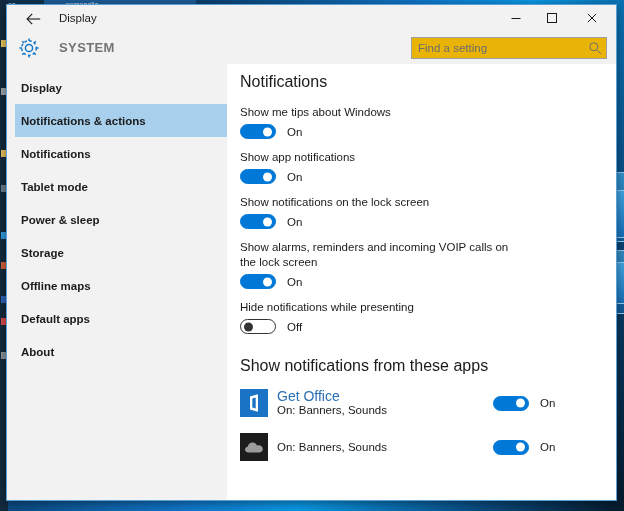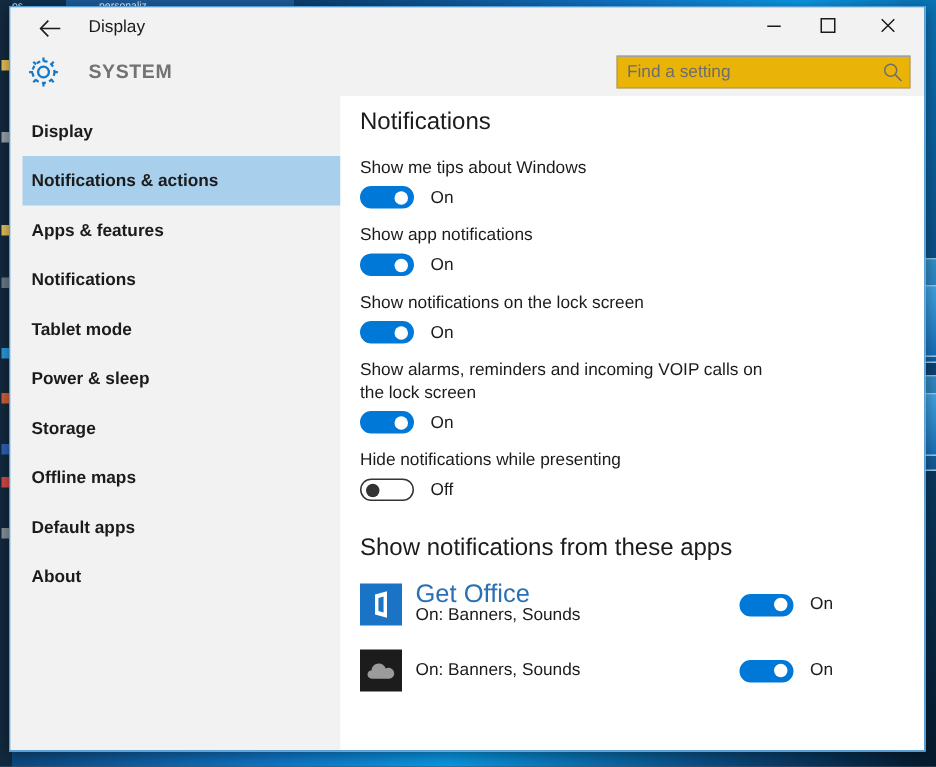--- a/index.html
+++ b/index.html
@@ -290,21 +290,21 @@
   .app-icon {
     width: 28px; height: 28px;
     flex: 0 0 auto;
     margin-right: 9px;
     position: relative;
   }
   .app-icon.office   { background: #1a73c4; }
   .app-icon.onedrive { background: #1c1c1c; }
   .app-text { flex: 0 0 auto; }
   .app-name {
-    font-size: 17px;
+    font-size: 14px;
     color: #2b6fb5;
     line-height: 14px;
   }
   .app-sub {
     font-size: 11.5px;
     color: #1b1b1b;
     line-height: 15px;
     text-align: center;
   }
   .app-toggle {
@@ -411,23 +411,20 @@
     <div id="sidebar">
       <div id="nav-top-pad"></div>
 
       <div class="nav-item">
         <span class="nav-label">Display</span>
       </div>
       <div class="nav-item selected">
         <span class="nav-label">Notifications &amp; actions</span>
       </div>
       <div class="nav-item">
-        <span class="nav-label">Apps &amp; features</span>
-      </div>
-      <div class="nav-item">
         <span class="nav-label">Notifications</span>
       </div>
       <div class="nav-item">
         <span class="nav-label">Tablet mode</span>
       </div>
       <div class="nav-item">
         <span class="nav-label">Power &amp; sleep</span>
       </div>
       <div class="nav-item">
         <span class="nav-label">Storage</span>

